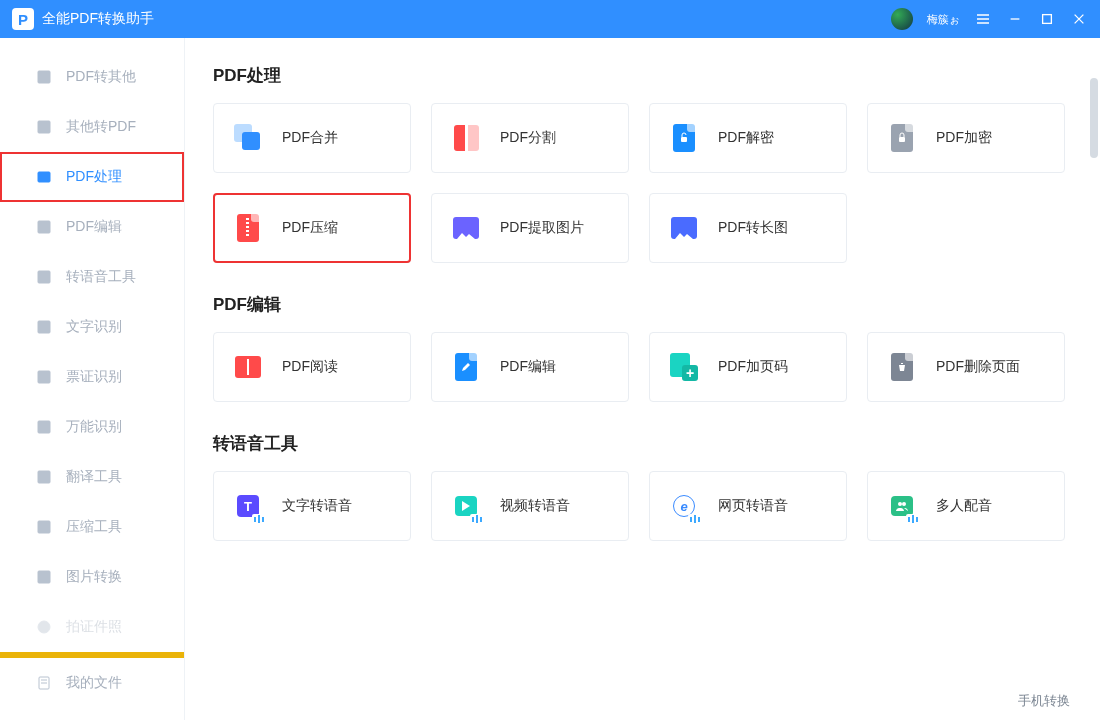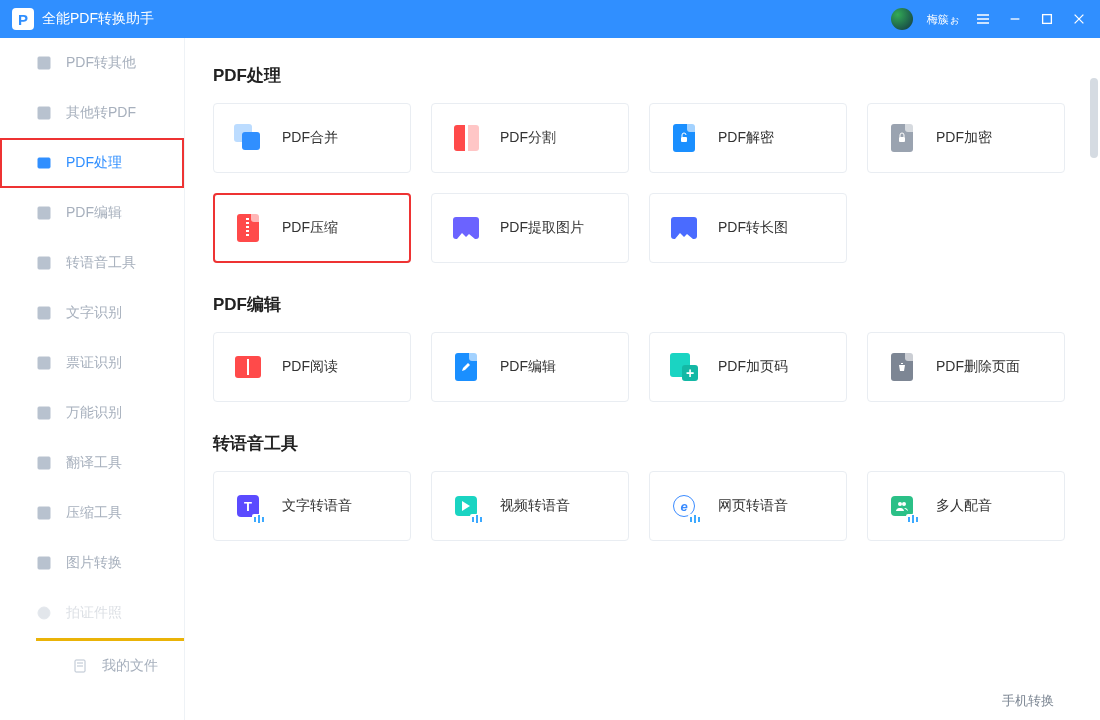--- a/index.html
+++ b/index.html
@@ -13,49 +13,49 @@
 .titlebar-right { display: flex; align-items: center; gap: 14px; }
 .app-logo { width: 22px; height: 22px; background: #fff; border-radius: 4px; display:flex;align-items:center;justify-content:center;color:#308fff;font-weight:bold;font-size:15px;}
 .app-title { font-size: 14px; }
 .avatar { width: 22px; height: 22px; border-radius: 50%; background: radial-gradient(circle at 30% 30%, #3a5, #134); }
 .username { font-size: 11px; }
 .win-btn { width: 18px; height: 18px; display:flex;align-items:center;justify-content:center;cursor:pointer;}
 .win-btn svg { width: 14px; height: 14px; stroke: #fff; stroke-width: 1.5; fill: none; }
 .menu-btn svg { width:16px; height:16px; }
 
 .layout { display: flex; height: calc(720px - 38px); }
-.sidebar { width: 185px; background: #fff; border-right: 1px solid #eef2f6; position:relative;}
+.sidebar { width: 185px; background: #fff; border-right: 1px solid #eef2f6; padding-top: 14px; position:relative;}
 .main { flex: 1; padding: 26px 28px 0 28px; overflow-y: auto; position: relative; }
 
 .nav-item {
   display: flex; align-items: center; padding: 0 14px 0 36px; height: 50px;
   color: #a7b0bd; font-size: 14px; cursor: pointer; gap: 14px; position: relative;
 }
 .nav-item.active { color: #308fff; }
 .nav-item.red-box { outline: 2px solid #e33; outline-offset: -2px; }
 .nav-icon { width: 16px; height: 16px; display:flex;align-items:center;justify-content:center;}
 .nav-icon svg { width:16px;height:16px; }
 .nav-item.active .nav-icon svg { stroke:#308fff; fill:#308fff; }
 .nav-item .nav-icon svg { stroke:#b8c2cf; }
-.sidebar-bottom { border-top:3px solid #eab308;margin-left:36px; }
+.sidebar-bottom { border-top:6px solid #eab308; }
 
 .section { margin-bottom: 30px; }
 .section-title { font-size: 17px; font-weight: 700; color: #222; margin-bottom: 16px; }
 .cards { display: flex; flex-wrap: wrap; gap: 20px; }
 .card {
   width: 198px; height: 70px; border: 1px solid #e9edf2; border-radius: 4px;
   display: flex; align-items: center; padding-left: 20px; gap: 20px; cursor: pointer;
   background: #fff;
 }
 .card.red-box { outline: 2px solid #e33; outline-offset: -2px; }
 .card-icon { width: 28px; height: 28px; display:flex;align-items:center;justify-content:center; position:relative;}
 .card-label { font-size: 14px; color: #333; }
 
 .footer-hint {
-  position: absolute; right: 46px; bottom: 10px; font-size: 13px; color: #7b8592;
+  position: absolute; right: 30px; bottom: 10px; font-size: 13px; color: #7b8592;
 }
 
 
 .page-ico { width:22px;height:28px;border-radius:3px;display:flex;align-items:center;justify-content:center;position:relative;}
 .page-ico::after{content:'';position:absolute;top:0;right:0;width:8px;height:8px;background:rgba(255,255,255,.6);border-bottom-left-radius:3px;}
 .tts-ovl { position:absolute; right:-4px; bottom:-4px; width:14px; height:10px; background:#fff;border-radius:2px;display:flex;align-items:center;justify-content:center;}
 .tts-ovl span{display:inline-block;width:2px;height:5px;background:#3ca9ff;margin:0 1px;}
 .tts-ovl span:nth-child(2){height:8px;}
 
 .scrollbar-stub { position:absolute; right:2px; top:40px; width:8px; height:80px; background:#d5dbe2; border-radius:4px;}

